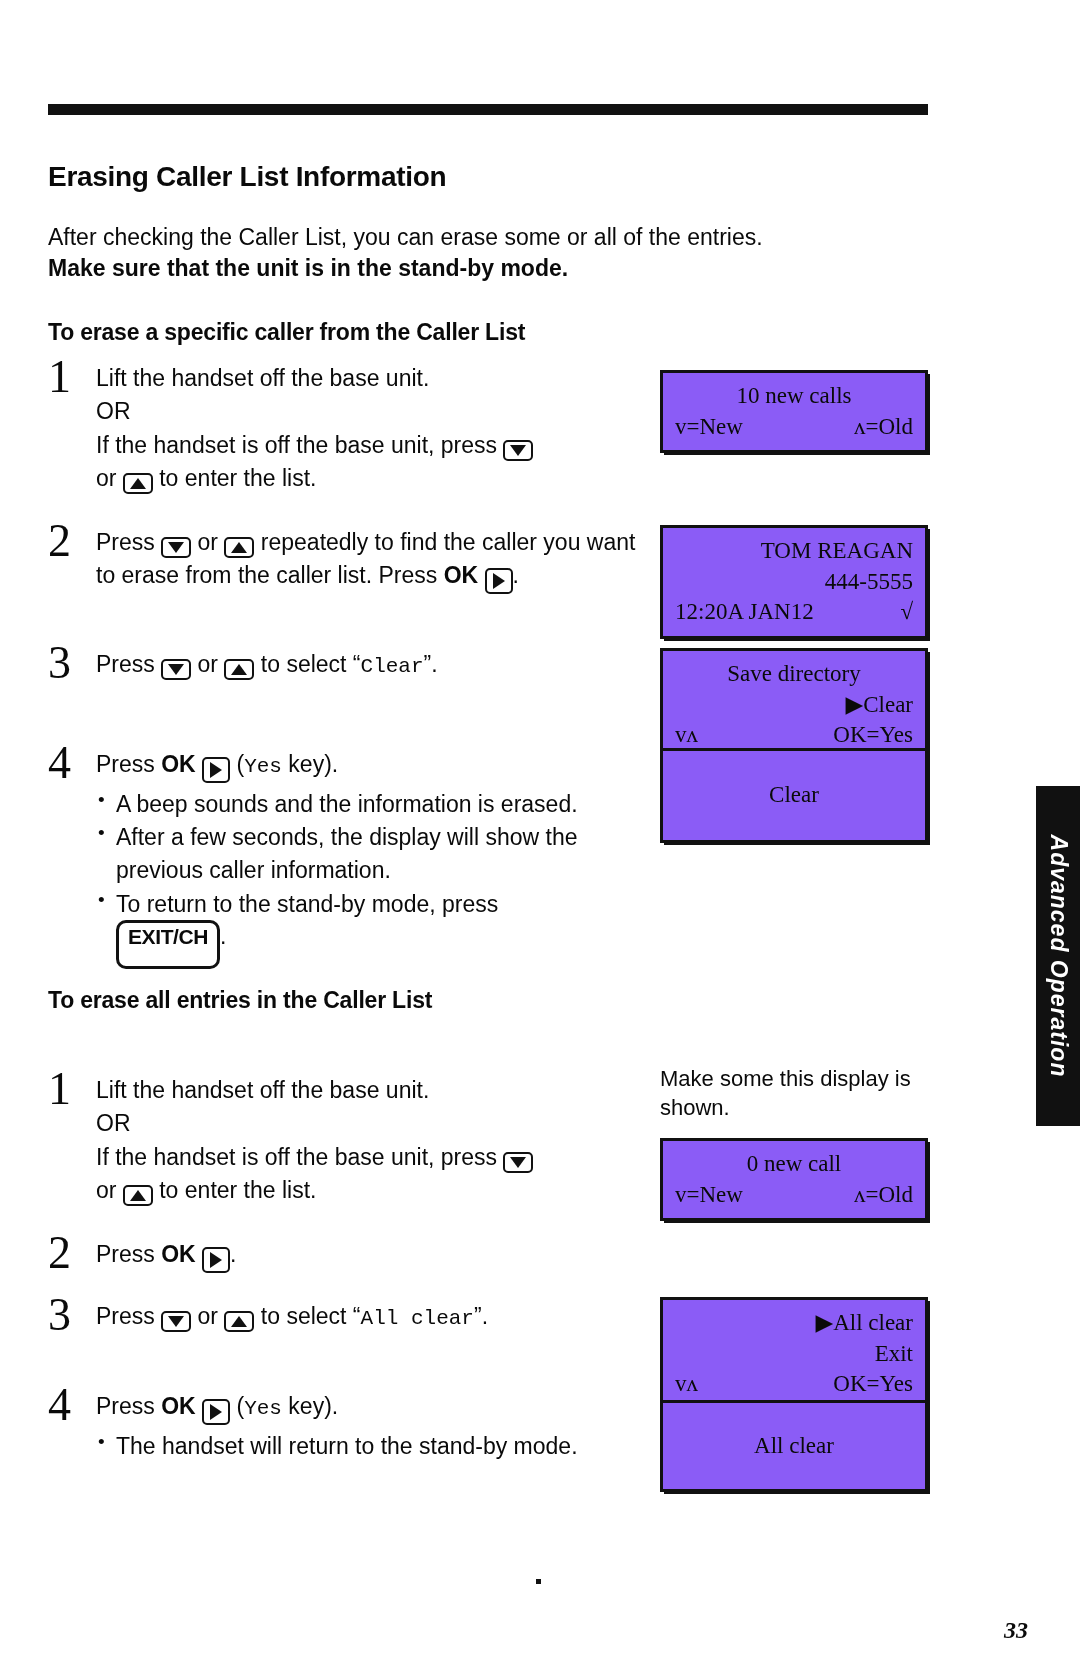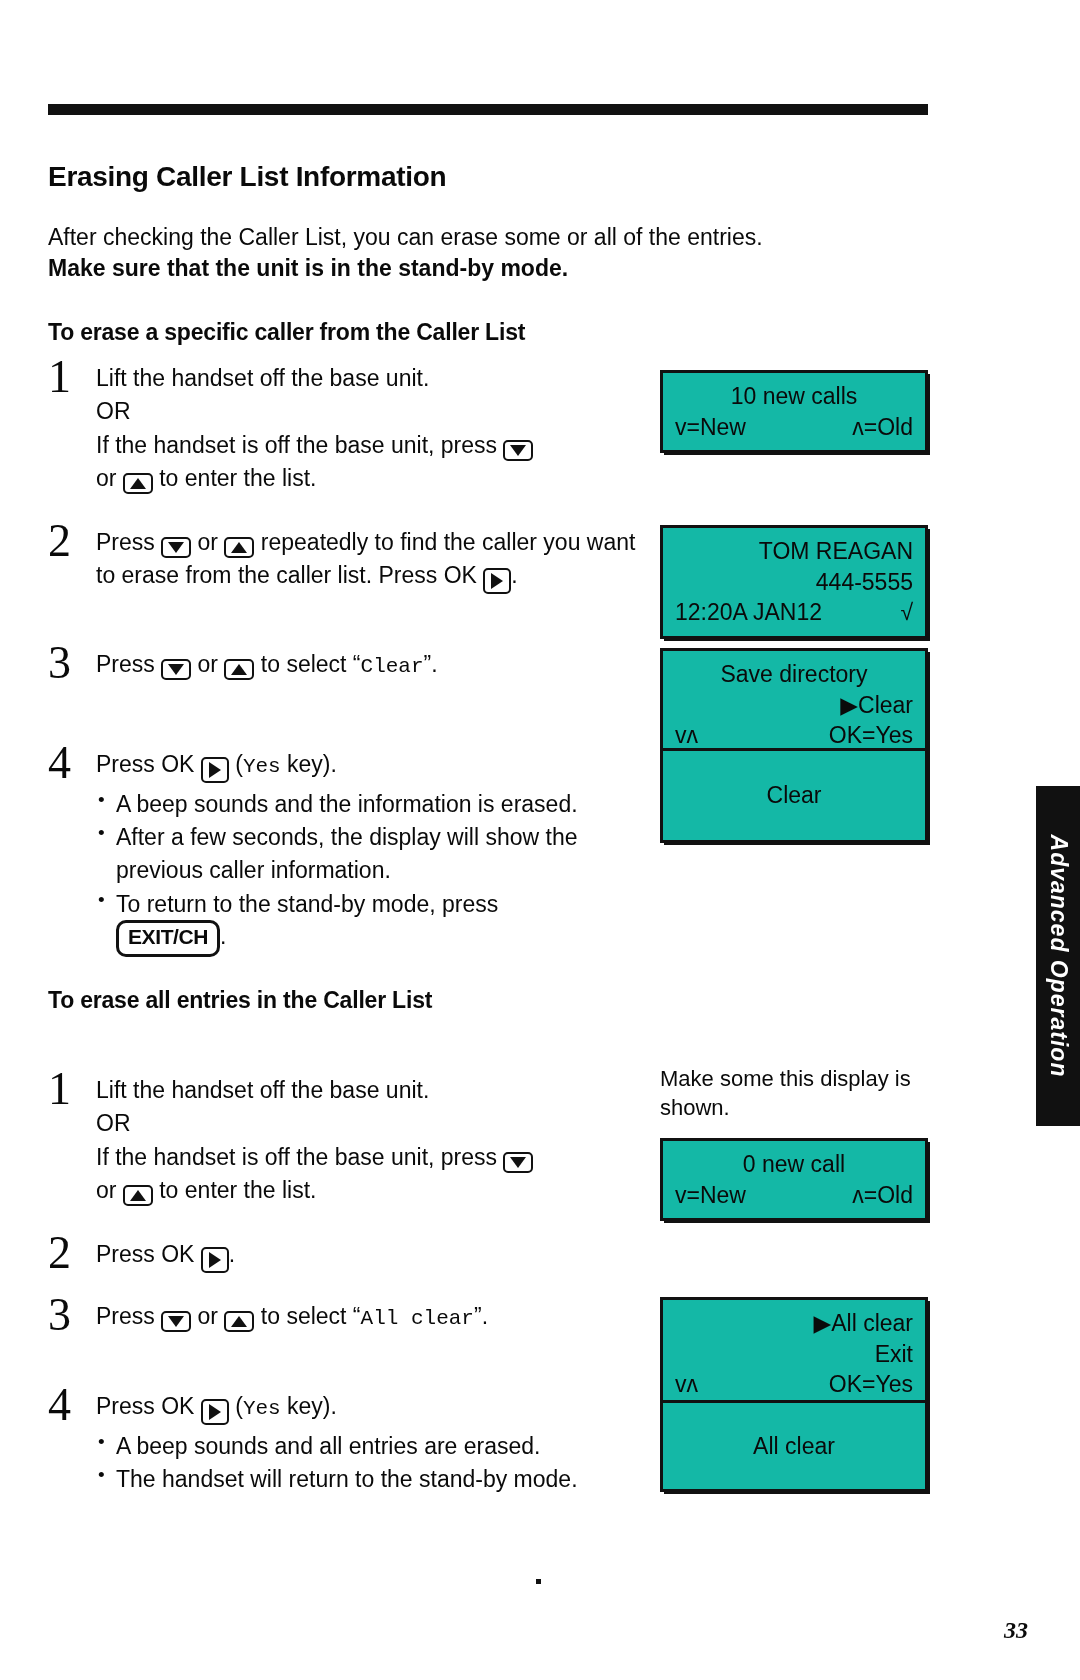--- a/index.html
+++ b/index.html
@@ -80,21 +80,21 @@
   }
   .step-body {
     margin-left: 48px;
     font-size: 23px;
     line-height: 1.45;
   }
   .step-body .mono {
     font-family: "Liberation Mono", monospace;
     font-size: 21px;
   }
-  .step-body b { font-weight: normal; }
+  .step-body b { font-weight: bold; }
 
   .bullets {
     margin: 4px 0 0 0;
     padding: 0;
     list-style: none;
     font-size: 23px;
     line-height: 1.42;
   }
   .bullets li {
     position: relative;
@@ -144,33 +144,33 @@
     border-top: 8px solid transparent;
     border-bottom: 8px solid transparent;
     border-left: 12px solid #111;
     vertical-align: middle;
     margin: 3px 1px;
   }
   .key-text {
     display: inline-block;
     border: 3px solid #111;
     border-radius: 10px;
-    padding: 1px 9px 4px 9px;
+    padding: 1px 9px 16px 9px;
     font-size: 21px;
     font-weight: bold;
     line-height: 1.2;
     letter-spacing: -0.4px;
   }
 
   
   .lcd {
     position: absolute;
     border: 3px solid #111;
-    background: #14b8a6;
-    font-family: Liberation Sans, sans-serif;
+    background: #8b5cf6;
+    font-family: Liberation Serif, serif;
     font-size: 23px;
     line-height: 1.33;
     padding: 8px 12px 8px 12px;
     box-shadow: 3px 3px 0 -1px #111;
   }
   .lcd .row {
     display: flex;
     justify-content: space-between;
     white-space: pre;
   }
@@ -332,21 +332,20 @@
 
   <div class="step" style="top:1390px;">
     <div class="step-num">4</div>
     <div class="step-body">
       <span>Press</span>
       <b>OK</b>
       <span class="key"><span class="tri-right"></span></span>
       <span>(</span><span class="mono">Yes</span>
       <span>key).</span>
       <ul class="bullets">
-        <li>A beep sounds and all entries are erased.</li>
         <li>The handset will return to the stand-by mode.</li>
       </ul>
     </div>
   </div>
 
   <div class="lcd" style="left:660px; top:370px; width:268px;">
     <span class="center">10 new calls</span>
     <span class="row">
       <span>v=New</span>
       <span>ʌ=Old</span>

